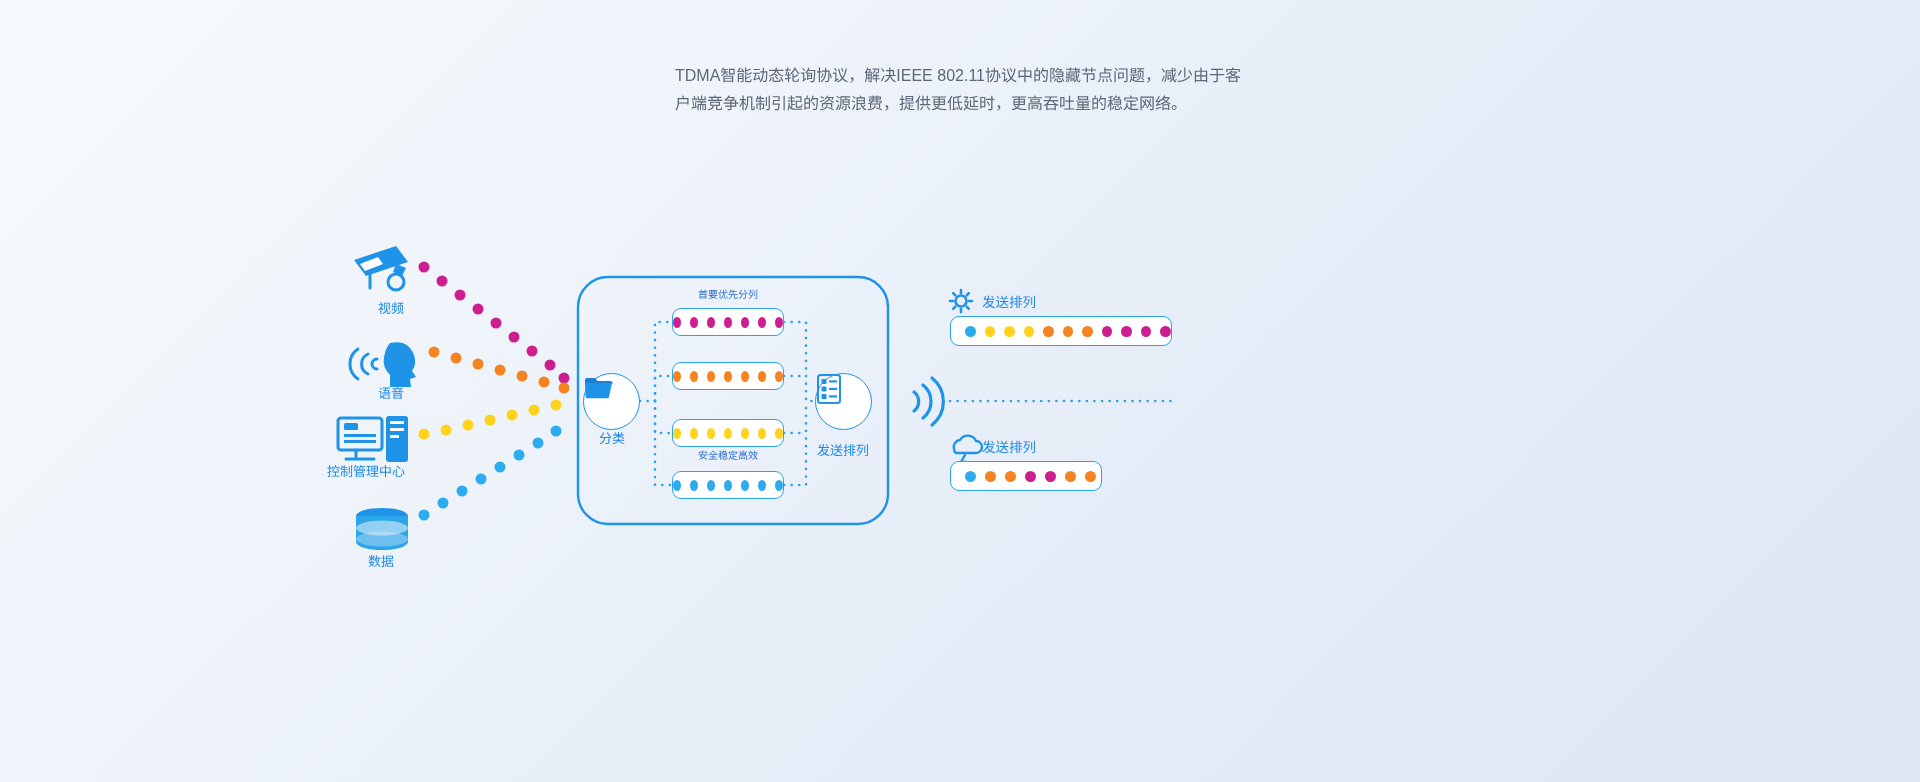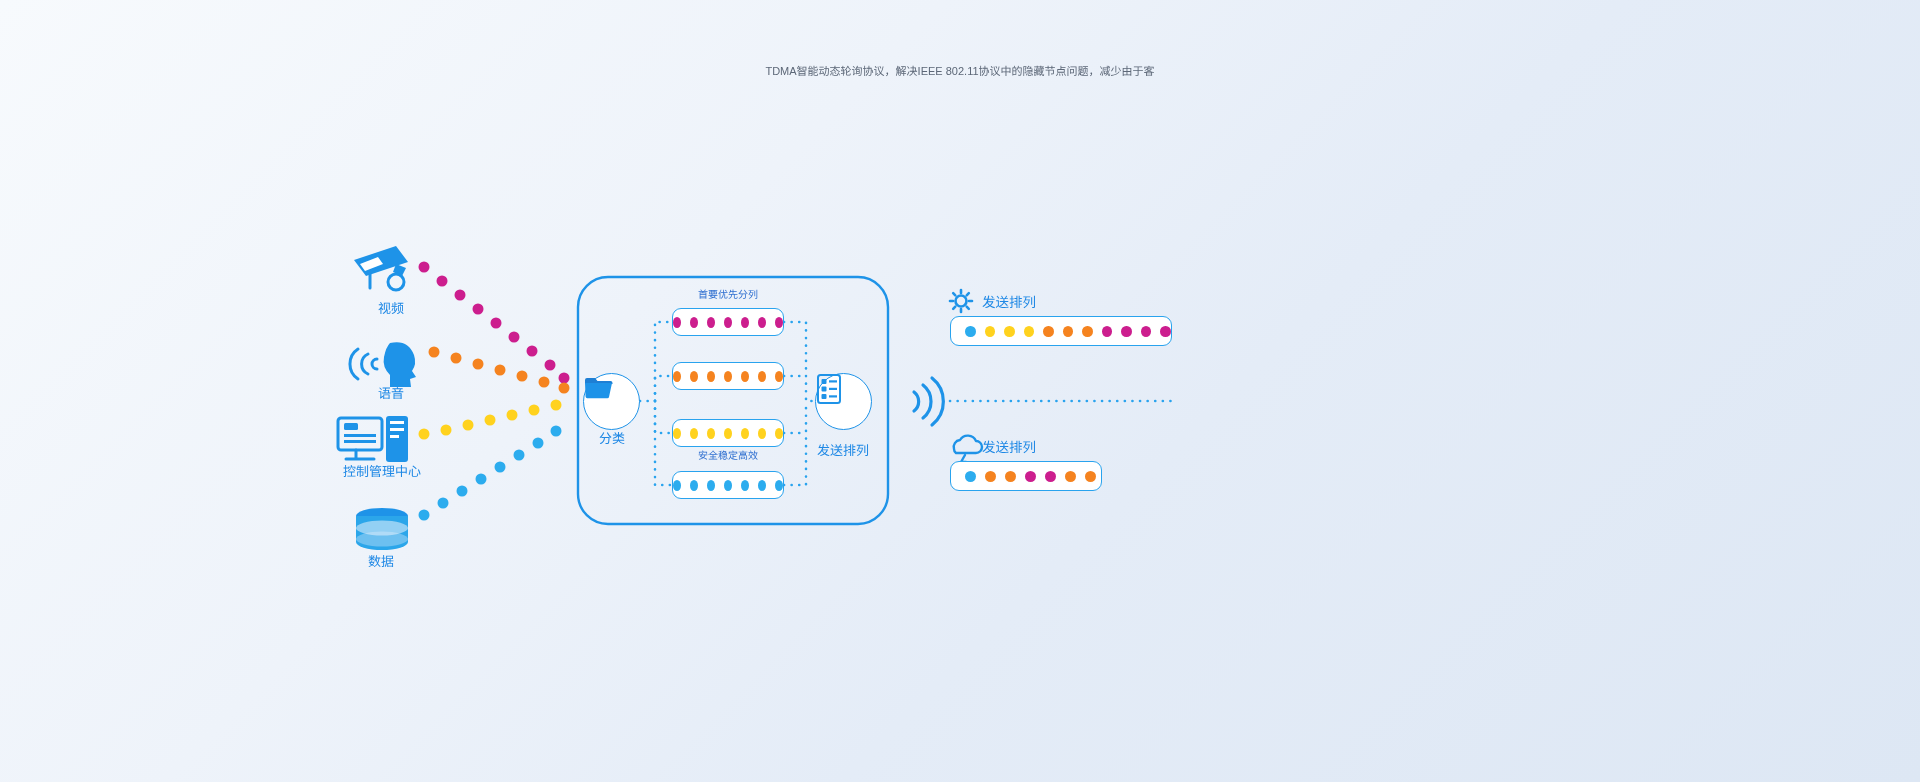--- a/index.html
+++ b/index.html
@@ -11,22 +11,22 @@
   }
   .stage{position:absolute;inset:0;}
 
   
   .header{position:absolute;left:0;right:0;top:62px;text-align:center;}
   .title{
     font-size:31px;font-weight:bold;color:#3d5372;letter-spacing:.5px;
     margin:0 0 18px 0;line-height:1.2;
   }
   .subtitle{
-    font-size:11px;color:#5c6777;line-height:1.75;
-    width:570px;margin:0 auto;text-align:center;font-weight:400;
+    font-size:16px;color:#5c6777;line-height:1.75;
+    width:570px;margin:0 auto;text-align:left;font-weight:400;
   }
   .subtitle span{display:block;}
 
   
   .diagram{position:absolute;left:0;top:0;width:1920px;height:782px;}
   .diagram svg{position:absolute;left:0;top:0;}
 
   .lbl{
     position:absolute;font-size:13.5px;color:#2196e8;
     white-space:nowrap;transform:translateX(-50%);
@@ -58,20 +58,21 @@
   .out-label{position:absolute;font-size:13.5px;color:#1e88e5;white-space:nowrap;}
 </style>
 </head>
 <body>
 
 <div class="stage">
 
   <div class="header">
     <p class="subtitle">
       <span>TDMA智能动态轮询协议，解决IEEE 802.11协议中的隐藏节点问题，减少由于客</span>
+      <span>户端竞争机制引起的资源浪费，提供更低延时，更高吞吐量的稳定网络。</span>
     </p>
   </div>
 
   <div class="diagram">
 
     <svg width="1920" height="782">
 
       <g id="line-video">
         <g fill="#cc1e8e">
           <circle cx="424" cy="267" r="5.5"></circle>
@@ -201,21 +202,21 @@
       </g>
 
       <g transform="translate(948,435)">
         <path d="M6 14 a7 7 0 0 1 6 -9 a9 9 0 0 1 16 1 a6 6 0 0 1 0 12 L8 18 a5 5 0 0 1 -2 -4 Z" fill="none" stroke="#1e93e8" stroke-width="2.4" stroke-linejoin="round"></path>
         <path d="M17 20 L13 27 L18 27 L14 34" fill="none" stroke="#1e93e8" stroke-width="2.4" stroke-linecap="round" stroke-linejoin="round"></path>
       </g>
     </svg>
 
     <div class="node-label" style="left:391px;top:298px;">视频</div>
     <div class="node-label" style="left:391px;top:383px;">语音</div>
-    <div class="node-label" style="left:382px;top:461px;text-align:center;">控制管理中心</div>
+    <div class="node-label" style="left:366px;top:461px;text-align:center;">控制管理中心</div>
     <div class="node-label" style="left:381px;top:551px;">数据</div>
 
     <div class="circ" style="left:583px;top:373px;width:57px;height:57px;">
       <svg width="30" height="26" viewBox="0 0 30 26">
         <path d="M1 6 a2 2 0 0 1 2 -2 h8 l2.5 3 h13 a2 2 0 0 1 2 2 v1 H1 Z" fill="#1e7fd4"></path>
         <path d="M1 9 h27 l-3 14 a1.6 1.6 0 0 1 -1.6 1.2 H3.2 A1.6 1.6 0 0 1 1.6 22.8 Z" fill="#1e93e8"></path>
       </svg>
     </div>
     <div class="node-label" style="left:612px;top:428px;">分类</div>
 

